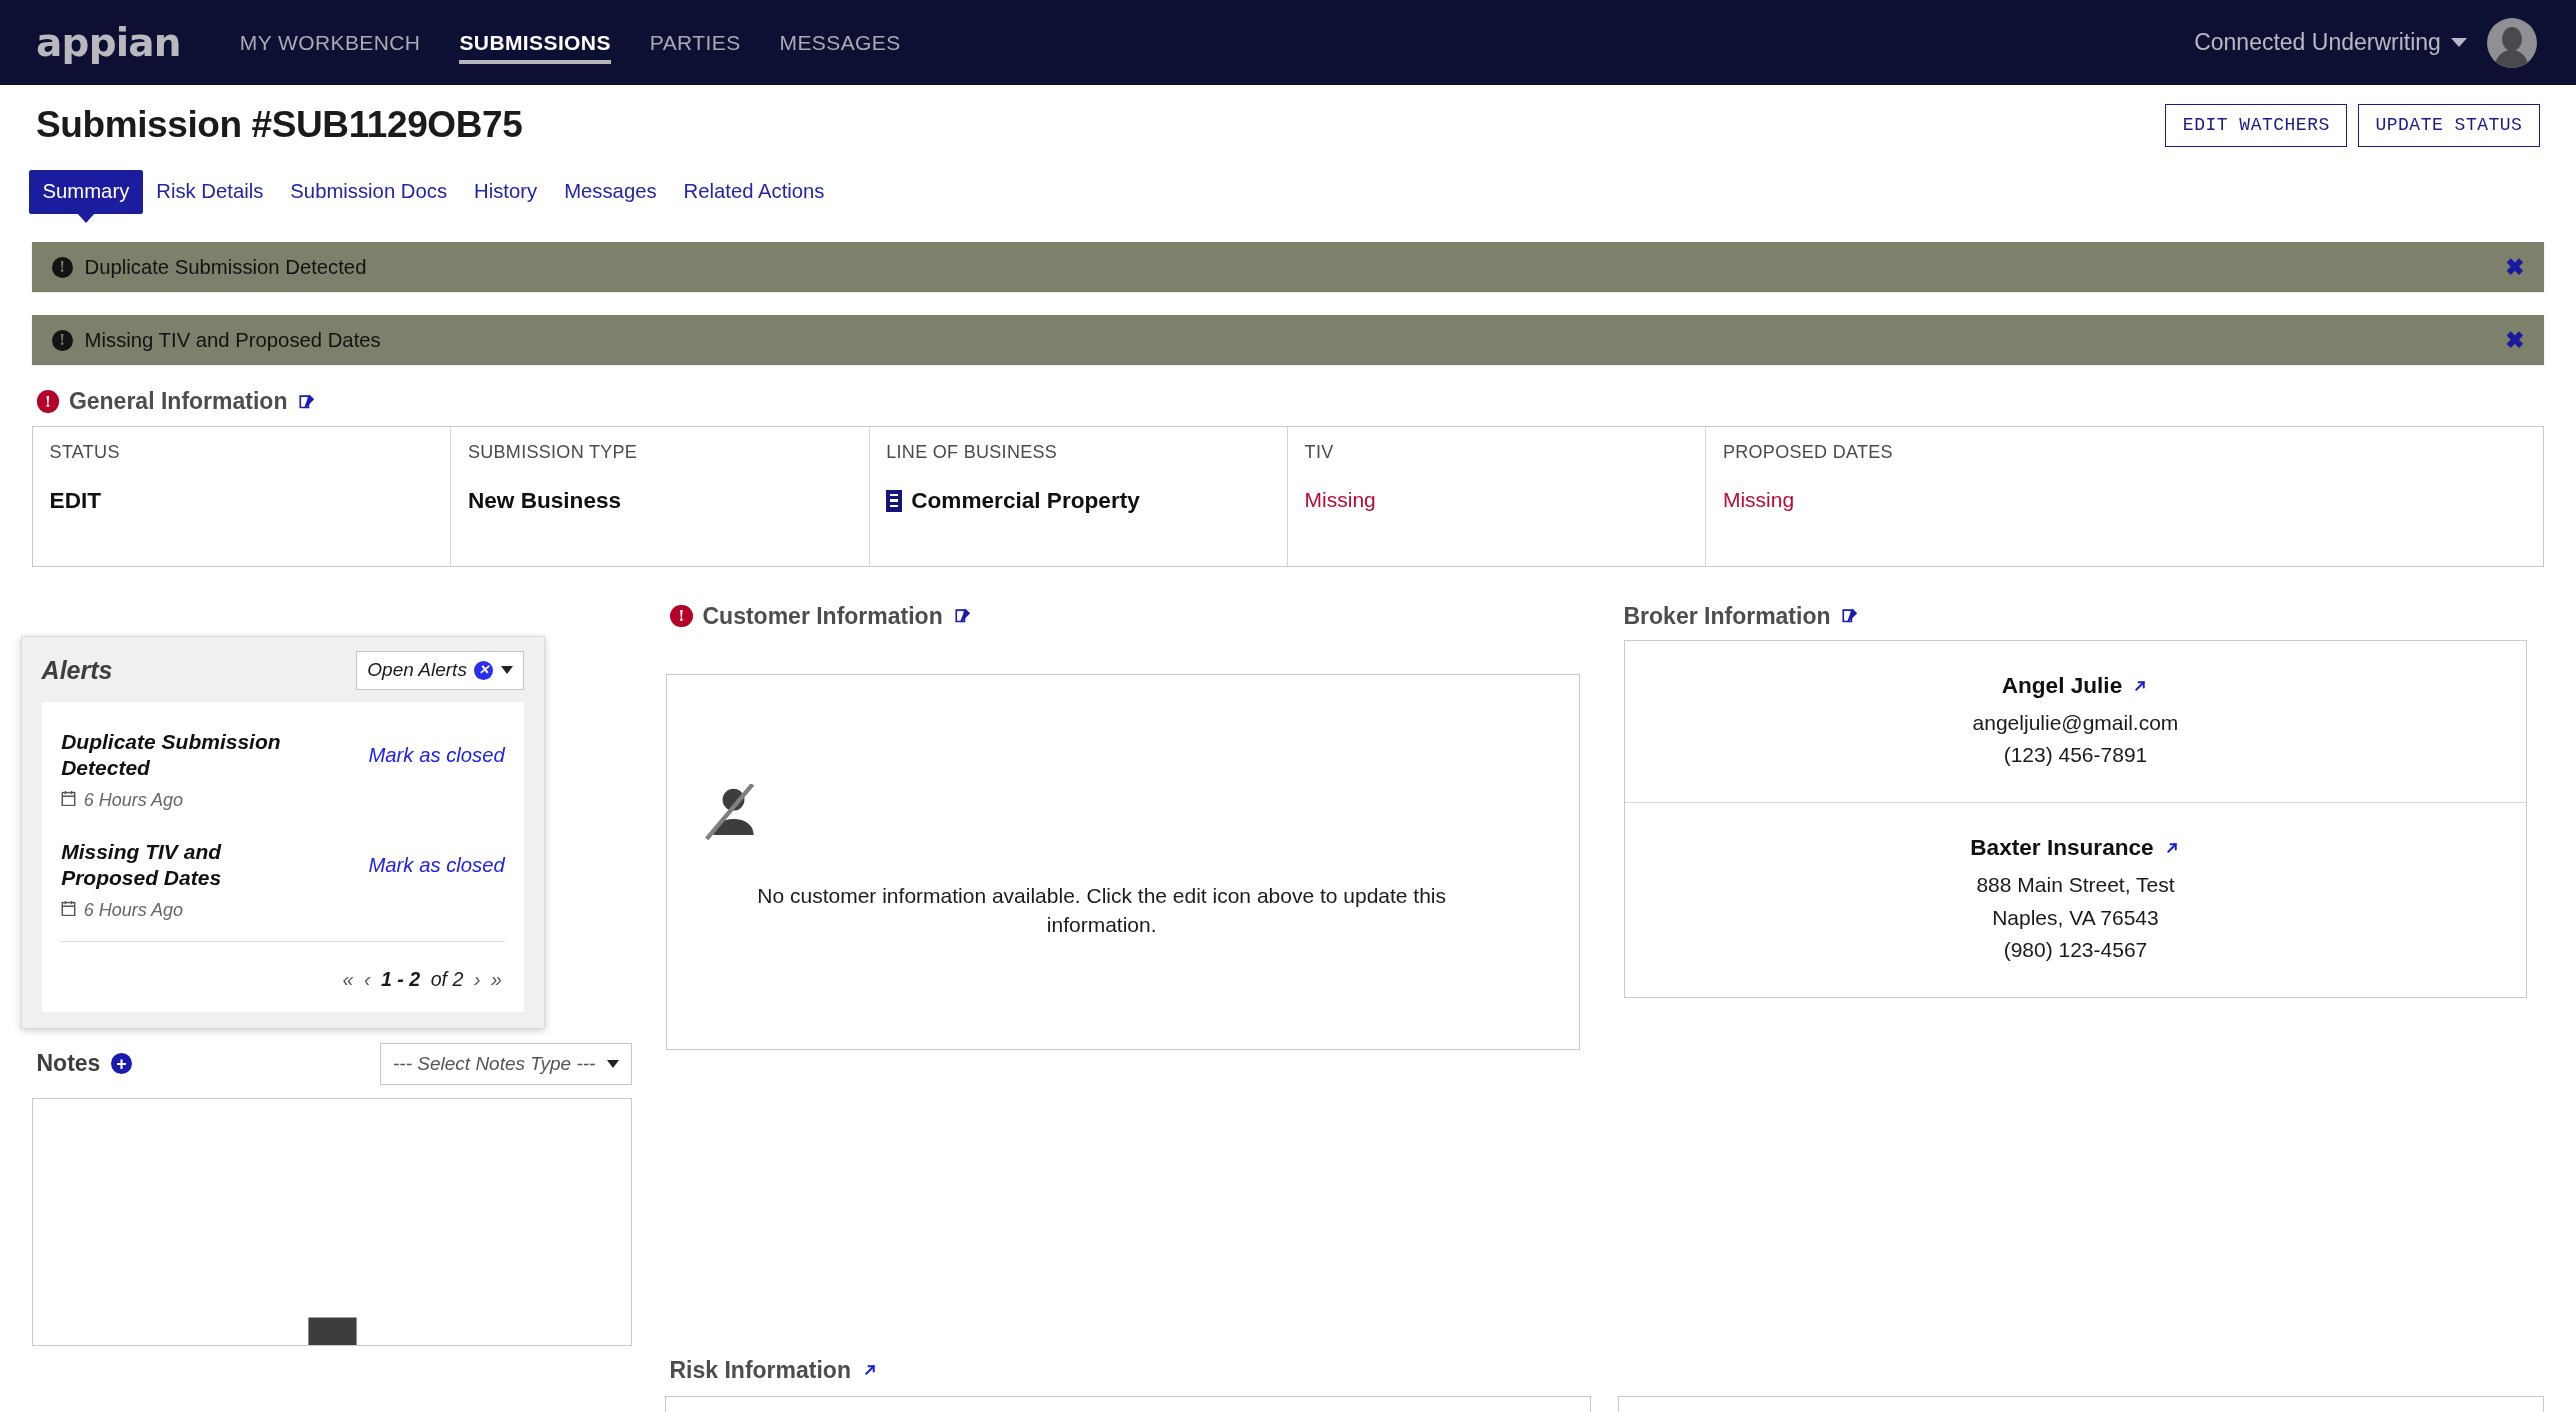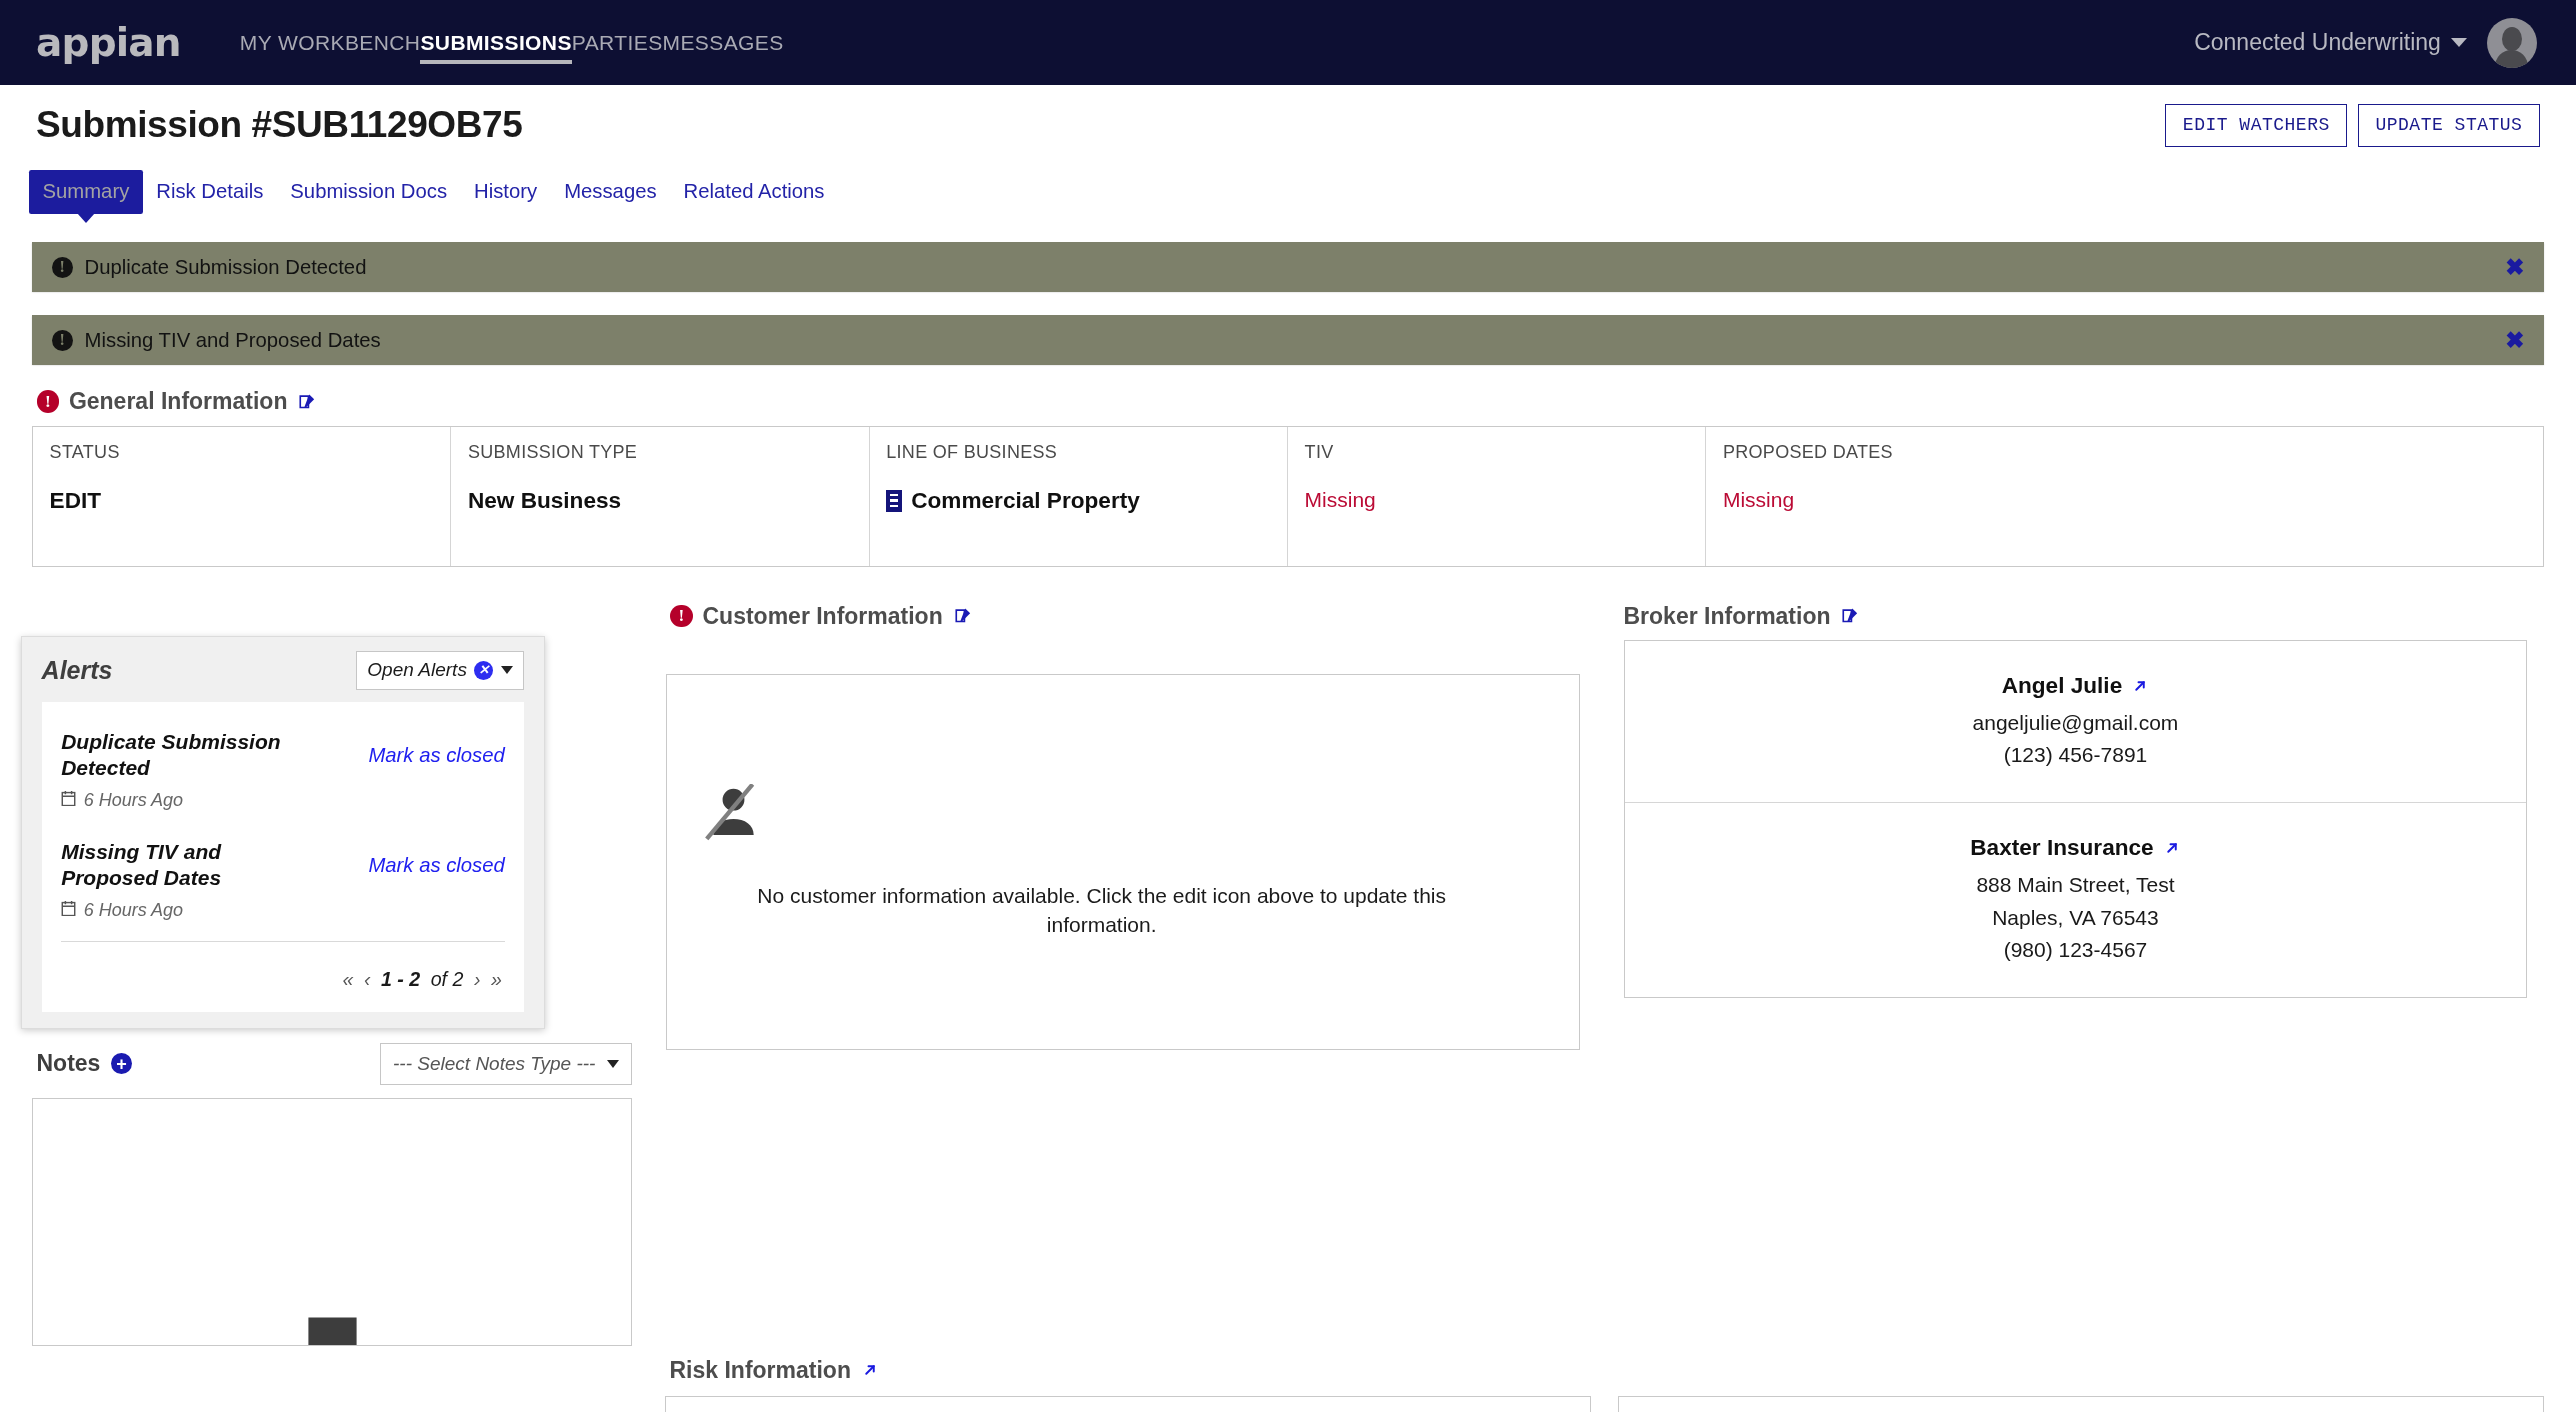--- a/index.html
+++ b/index.html
@@ -22,21 +22,21 @@
   }
   .logo {
     font-size: 39px;
     font-weight: 700;
     color: #b9b9bd;
     letter-spacing: -0.8px;
     line-height: 1;
     margin-right: 59px;
     font-family: "DejaVu Sans", sans-serif;
   }
-  .navlinks { display: flex; align-items: center; height: 100%; }
+  .navlinks { display: flex; align-items: center; gap: 39px; height: 100%; }
   .navlink {
     color: #a9aab4;
     font-size: 21px;
     letter-spacing: 0.4px;
     height: 100%;
     display: flex;
     align-items: center;
     position: relative;
     cursor: pointer;
   }
@@ -130,21 +130,21 @@
   .tab {
     font-size: 20.3px;
     color: #2323a8;
     padding: 10.5px 13.5px;
     cursor: pointer;
     position: relative;
     white-space: nowrap;
   }
   .tab.active {
     background: #1c1c9e;
-    color: #a3a3a3;
+    color: #ffffff;
     border-radius: 2.3px;
   }
   .tab.active::after {
     content: "";
     position: absolute;
     left: 50%;
     transform: translateX(-50%);
     bottom: -9.8px;
     width: 0; height: 0;
     border-left: 9.8px solid transparent;

